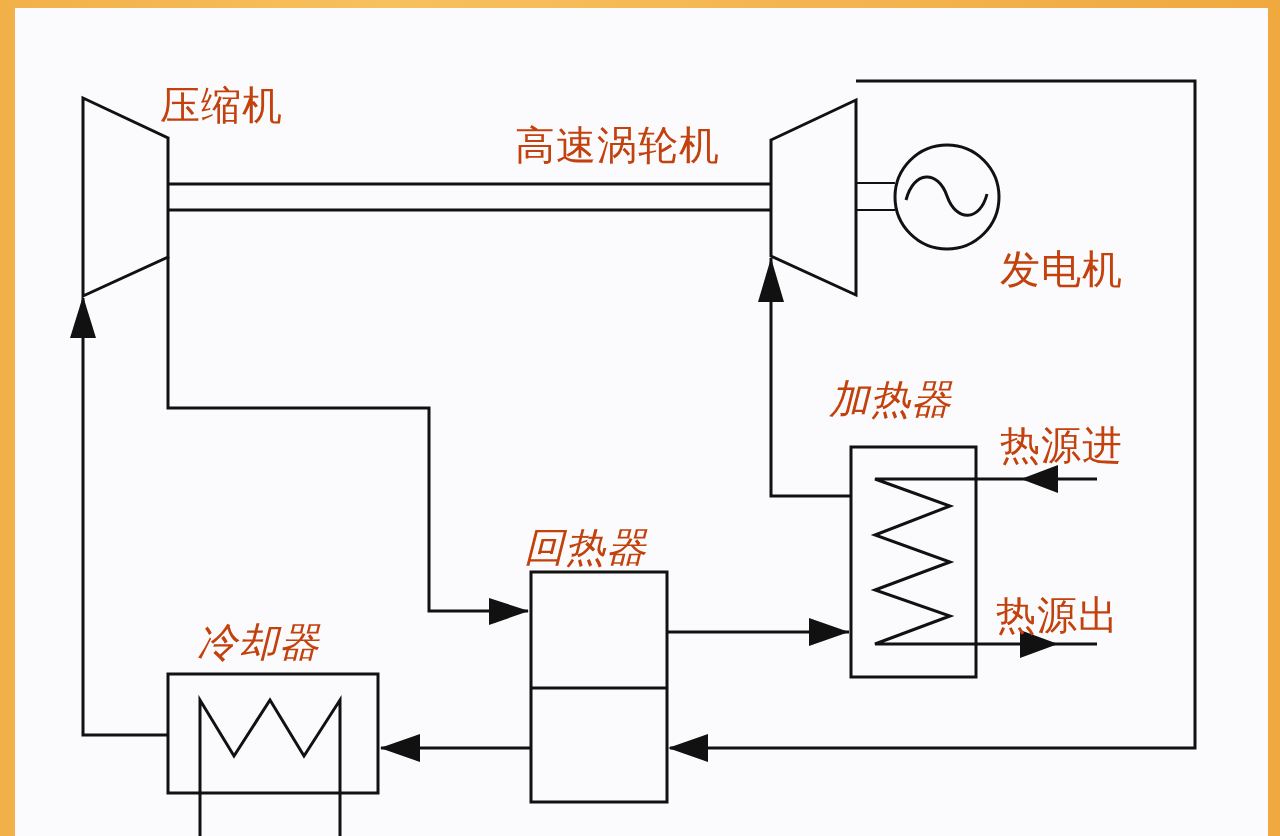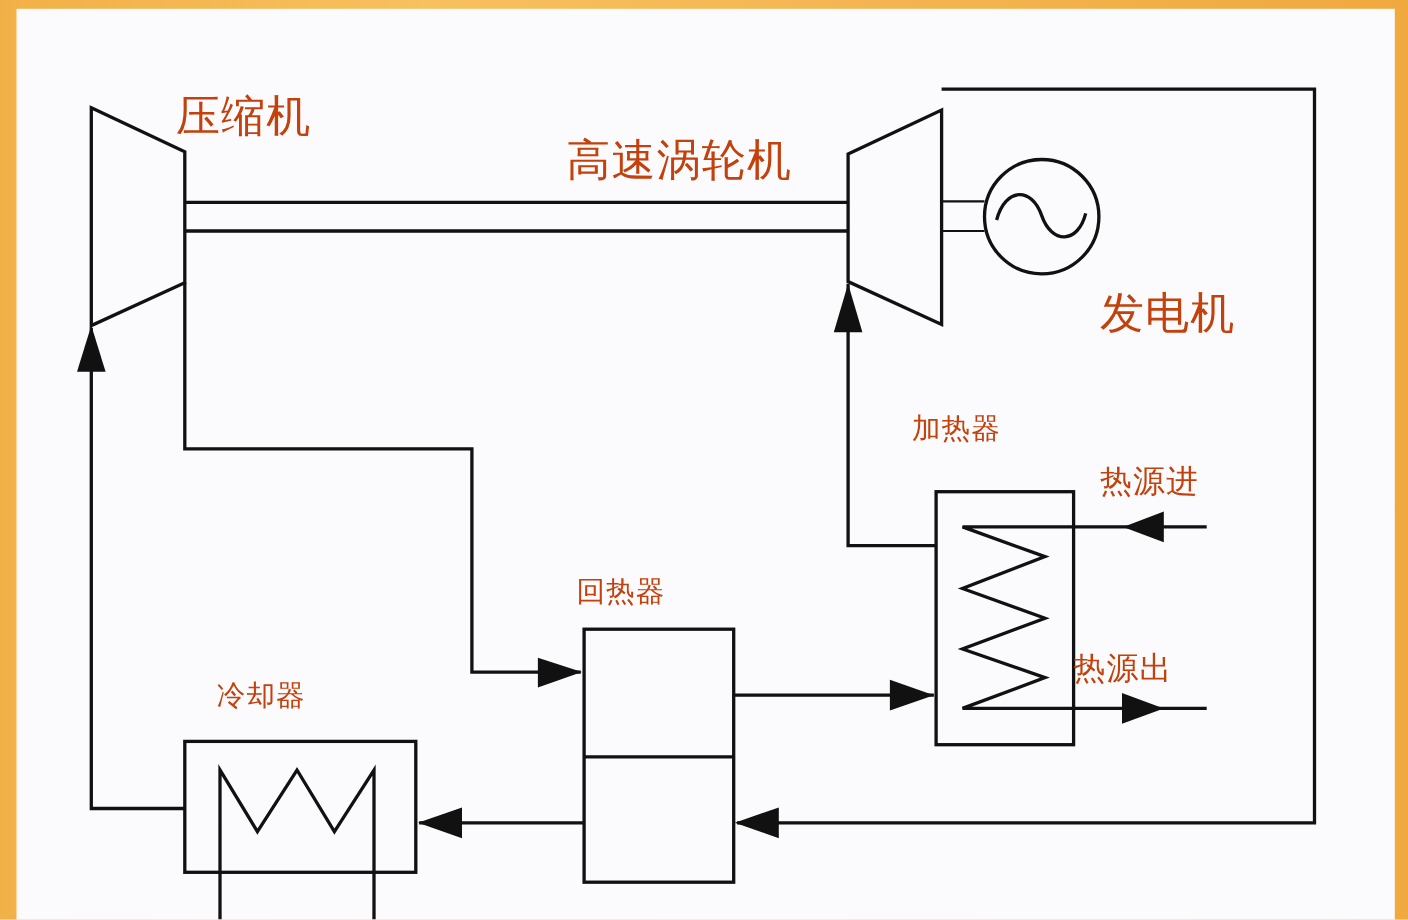--- a/index.html
+++ b/index.html
@@ -12,22 +12,22 @@
   .panel {
     position:absolute; left:15px; top:8px; width:1253px; height:828px;
     background:#fbfbfd;
   }
   svg.diagram { position:absolute; left:0; top:0; }
   .label {
     position:absolute; color:#c2410c; white-space:nowrap;
     font-family: "DejaVu Sans", sans-serif; letter-spacing:1px;
   }
   .big { font-size:40px; }
-  .mid { font-size:26px; }
-  .sm  { font-size:29px; }
+  .mid { font-size:40px;font-style:italic; }
+  .sm  { font-size:40px; }
 </style>
 </head>
 <body>
 
 <div class="panel"></div>
 
 <svg class="diagram" width="1280" height="836" viewBox="0 0 1280 836">
   <defs>
     <marker id="ah" viewBox="0 0 10 10" refX="10" refY="5" markerWidth="10" markerHeight="10" markerUnits="userSpaceOnUse" orient="auto"></marker>
   </defs>
@@ -75,18 +75,18 @@
     <polygon points="849,632 809,618 809,646"></polygon>
     <polygon points="668,748 708,734 708,762"></polygon>
     <polygon points="380,748 420,734 420,762"></polygon>
     <polygon points="1021,479 1058,465 1058,493"></polygon>
     <polygon points="1058,644 1020,630 1020,658"></polygon>
   </g>
 </svg>
 
 <div class="label big" style="left:160px;top:78px;">压缩机</div>
 <div class="label big" style="left:515px;top:78px;margin-top:40px;">高速涡轮机</div>
-<div class="label big" style="left:1000px;top:257px;">发电机</div>
+<div class="label big" style="left:1000px;top:242px;">发电机</div>
 <div class="label mid" style="left:829px;top:372px;">加热器</div>
 <div class="label sm" style="left:1000px;top:418px;">热源进</div>
-<div class="label sm" style="left:976px;top:588px;">热源出</div>
+<div class="label sm" style="left:996px;top:588px;">热源出</div>
 <div class="label mid" style="left:524px;top:520px;">回热器</div>
 <div class="label mid" style="left:197px;top:615px;">冷却器</div>
 
 </body></html>

